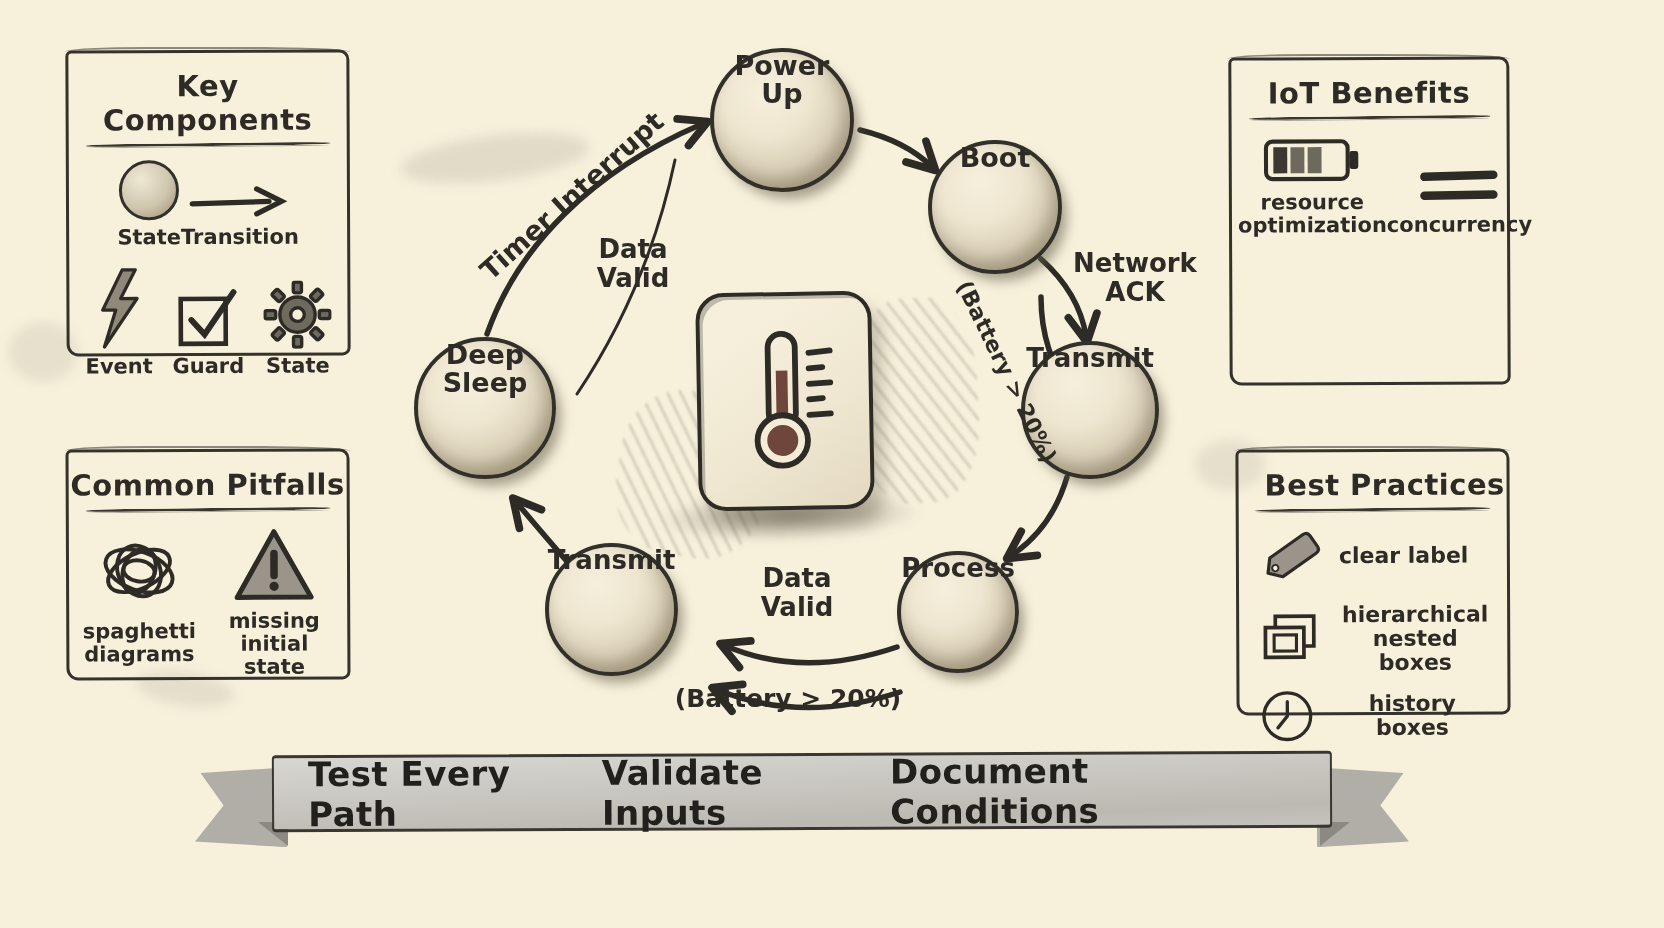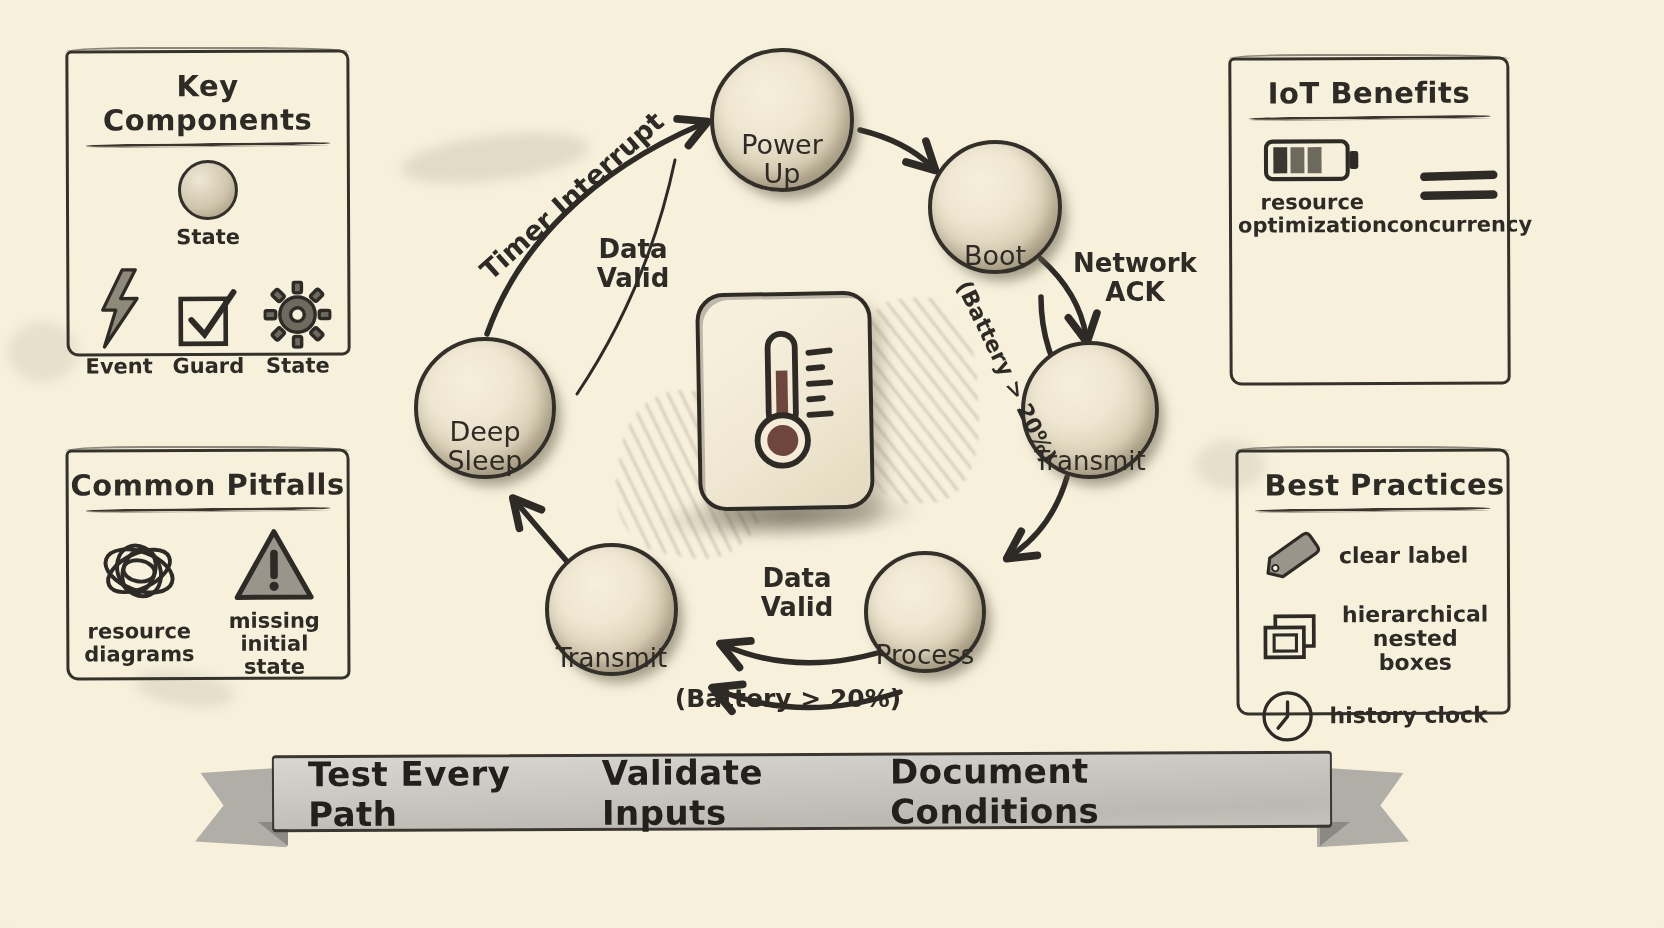--- a/index.html
+++ b/index.html
@@ -32,28 +32,28 @@
   .pf-row{display:flex;justify-content:space-around;align-items:flex-start;margin-top:16px;padding:0 4px;}
   .bn-grid{display:grid;grid-template-columns:1fr 1fr;row-gap:22px;margin-top:14px;padding:0 6px;align-items:end;}
   .bp-rows{display:flex;flex-direction:column;gap:14px;margin-top:12px;padding:0 12px 0 20px;}
   .bp-row{display:flex;align-items:center;gap:14px;}
   .bp-row .itm-label{text-align:center;margin-top:0;font-size:22px;}
   .state-dot{width:54px;height:54px;border-radius:50%;border:3.5px solid #32302b;
     background:radial-gradient(circle at 35% 30%, #efe8d4, #cfc6ae 55%, #a79b80 90%);}
 
   
   .state{position:absolute;border-radius:50%;border:4px solid #33302a;box-sizing:border-box;
-    display:flex;align-items:flex-end;justify-content:center;text-align:center;z-index:3;
-    font-size:27px;font-weight:400;line-height:1.05;padding:0 12px;
+    display:flex;align-items:flex-start;justify-content:center;text-align:center;z-index:3;
+    font-size:27px;font-weight:700;line-height:1.05;padding:0 12px;
     background:radial-gradient(circle at 38% 30%, #f6efdc 0%, #eee6d0 35%, #d9cfb6 62%, #bdb295 85%, #a39778 100%);
     box-shadow:7px 9px 12px -2px rgba(100,92,72,.55), inset -6px -9px 16px rgba(120,110,88,.45);}
   .st-powerup{left:710px;top:48px;width:144px;height:144px;}
   .st-boot{left:928px;top:140px;width:134px;height:134px;}
   .st-standby{left:1021px;top:341px;width:138px;height:138px;font-size:26px;}
-  .st-process{left:864px;top:551px;width:122px;height:122px;font-size:26px;}
+  .st-process{left:897px;top:551px;width:122px;height:122px;font-size:26px;}
   .st-transmit{left:545px;top:543px;width:133px;height:133px;font-size:26px;}
   .st-deepsleep{left:414px;top:337px;width:142px;height:142px;}
 
   
   .arrows{position:absolute;left:0;top:0;z-index:2;}
 
   
   .tlabel{position:absolute;z-index:4;font-size:26px;font-weight:600;text-align:center;line-height:1.1;
     transform:translate(-50%,-50%);white-space:pre-line;}
   .tl-timer{left:572px;top:196px;transform:translate(-50%,-50%) rotate(-42deg);white-space:nowrap;font-size:27px;}
@@ -166,20 +166,29 @@
   </div>
 
   <div class="panel p-keycomp">
     <div class="panel-title">Key Components</div>
     <div class="underline"></div>
     <div class="kc-row1">
       <div class="icon-cell">
         <div class="state-dot"></div>
         <div class="itm-label">State</div>
       </div>
+      <div class="icon-cell">
+        <svg viewBox="0 0 100 34" width="104">
+          <g fill="none" stroke="#2e2b26" stroke-width="5" stroke-linecap="round">
+            <line x1="4" y1="18" x2="78" y2="16"></line>
+              <path d="M66 4 L90 16 L66 28"></path>
+          </g>
+        </svg>
+        <div class="itm-label">Transition</div>
+      </div>
     </div>
     <div class="kc-row2">
       <div class="icon-cell">
         <svg viewBox="0 0 60 100" height="82">
           <path d="M34 3 L10 52 L26 52 L12 97 L52 38 L32 38 L50 3 Z" fill="#8f897a" stroke="#2e2b26" stroke-width="4" stroke-linejoin="round"></path>
         </svg>
         <div class="itm-label">Event</div>
       </div>
       <div class="icon-cell">
         <svg viewBox="0 0 100 100" width="66">
@@ -215,21 +224,21 @@
       <div class="icon-cell" style="width:130px">
         <svg viewBox="0 0 110 100" width="96">
           <g fill="none" stroke="#2e2b26" stroke-width="4.5" stroke-linecap="round">
             <ellipse cx="55" cy="50" rx="40" ry="22" transform="rotate(20 55 50)"></ellipse>
             <ellipse cx="55" cy="50" rx="38" ry="20" transform="rotate(-25 55 50)"></ellipse>
             <ellipse cx="55" cy="50" rx="30" ry="24" transform="rotate(65 55 50)"></ellipse>
             <ellipse cx="55" cy="50" rx="26" ry="18" transform="rotate(-70 55 50)"></ellipse>
             <ellipse cx="55" cy="50" rx="18" ry="12" transform="rotate(10 55 50)"></ellipse>
           </g>
         </svg>
-        <div class="itm-label">resource diagrams</div>
+        <div class="itm-label">spaghetti diagrams</div>
       </div>
       <div class="icon-cell" style="width:136px">
         <svg viewBox="0 0 100 92" width="84">
           <path d="M50 6 L94 84 L6 84 Z" fill="#9a948a" stroke="#2e2b26" stroke-width="6" stroke-linejoin="round"></path>
           <line x1="50" y1="32" x2="50" y2="58" stroke="#2e2b26" stroke-width="9" stroke-linecap="round"></line>
           <circle cx="50" cy="71" r="5.5" fill="#2e2b26"></circle>
         </svg>
         <div class="itm-label">missing initial state</div>
       </div>
     </div>
@@ -280,21 +289,21 @@
           <rect x="10" y="26" width="62" height="48" fill="#f6efda" stroke="#2e2b26" stroke-width="6"></rect>
           <rect x="24" y="38" width="36" height="26" fill="none" stroke="#2e2b26" stroke-width="5"></rect>
         </svg>
         <div class="itm-label" style="width:160px">hierarchical nested boxes</div>
       </div>
       <div class="bp-row">
         <svg viewBox="0 0 100 100" width="56">
           <circle cx="50" cy="50" r="42" fill="none" stroke="#2e2b26" stroke-width="6"></circle>
           <path d="M50 50 L50 24 M50 50 L33 71" stroke="#2e2b26" stroke-width="6" fill="none" stroke-linecap="round"></path>
         </svg>
-        <div class="itm-label">history clock</div>
+        <div class="itm-label">history boxes</div>
       </div>
     </div>
   </div>
 
   <div class="ribbon-tail rt-left"></div>
   <div class="ribbon-tail rt-right"></div>
   <div class="fold fd-left"></div>
   <div class="fold fd-right"></div>
   <div class="ribbon-band">
     <span>Test Every Path</span>

